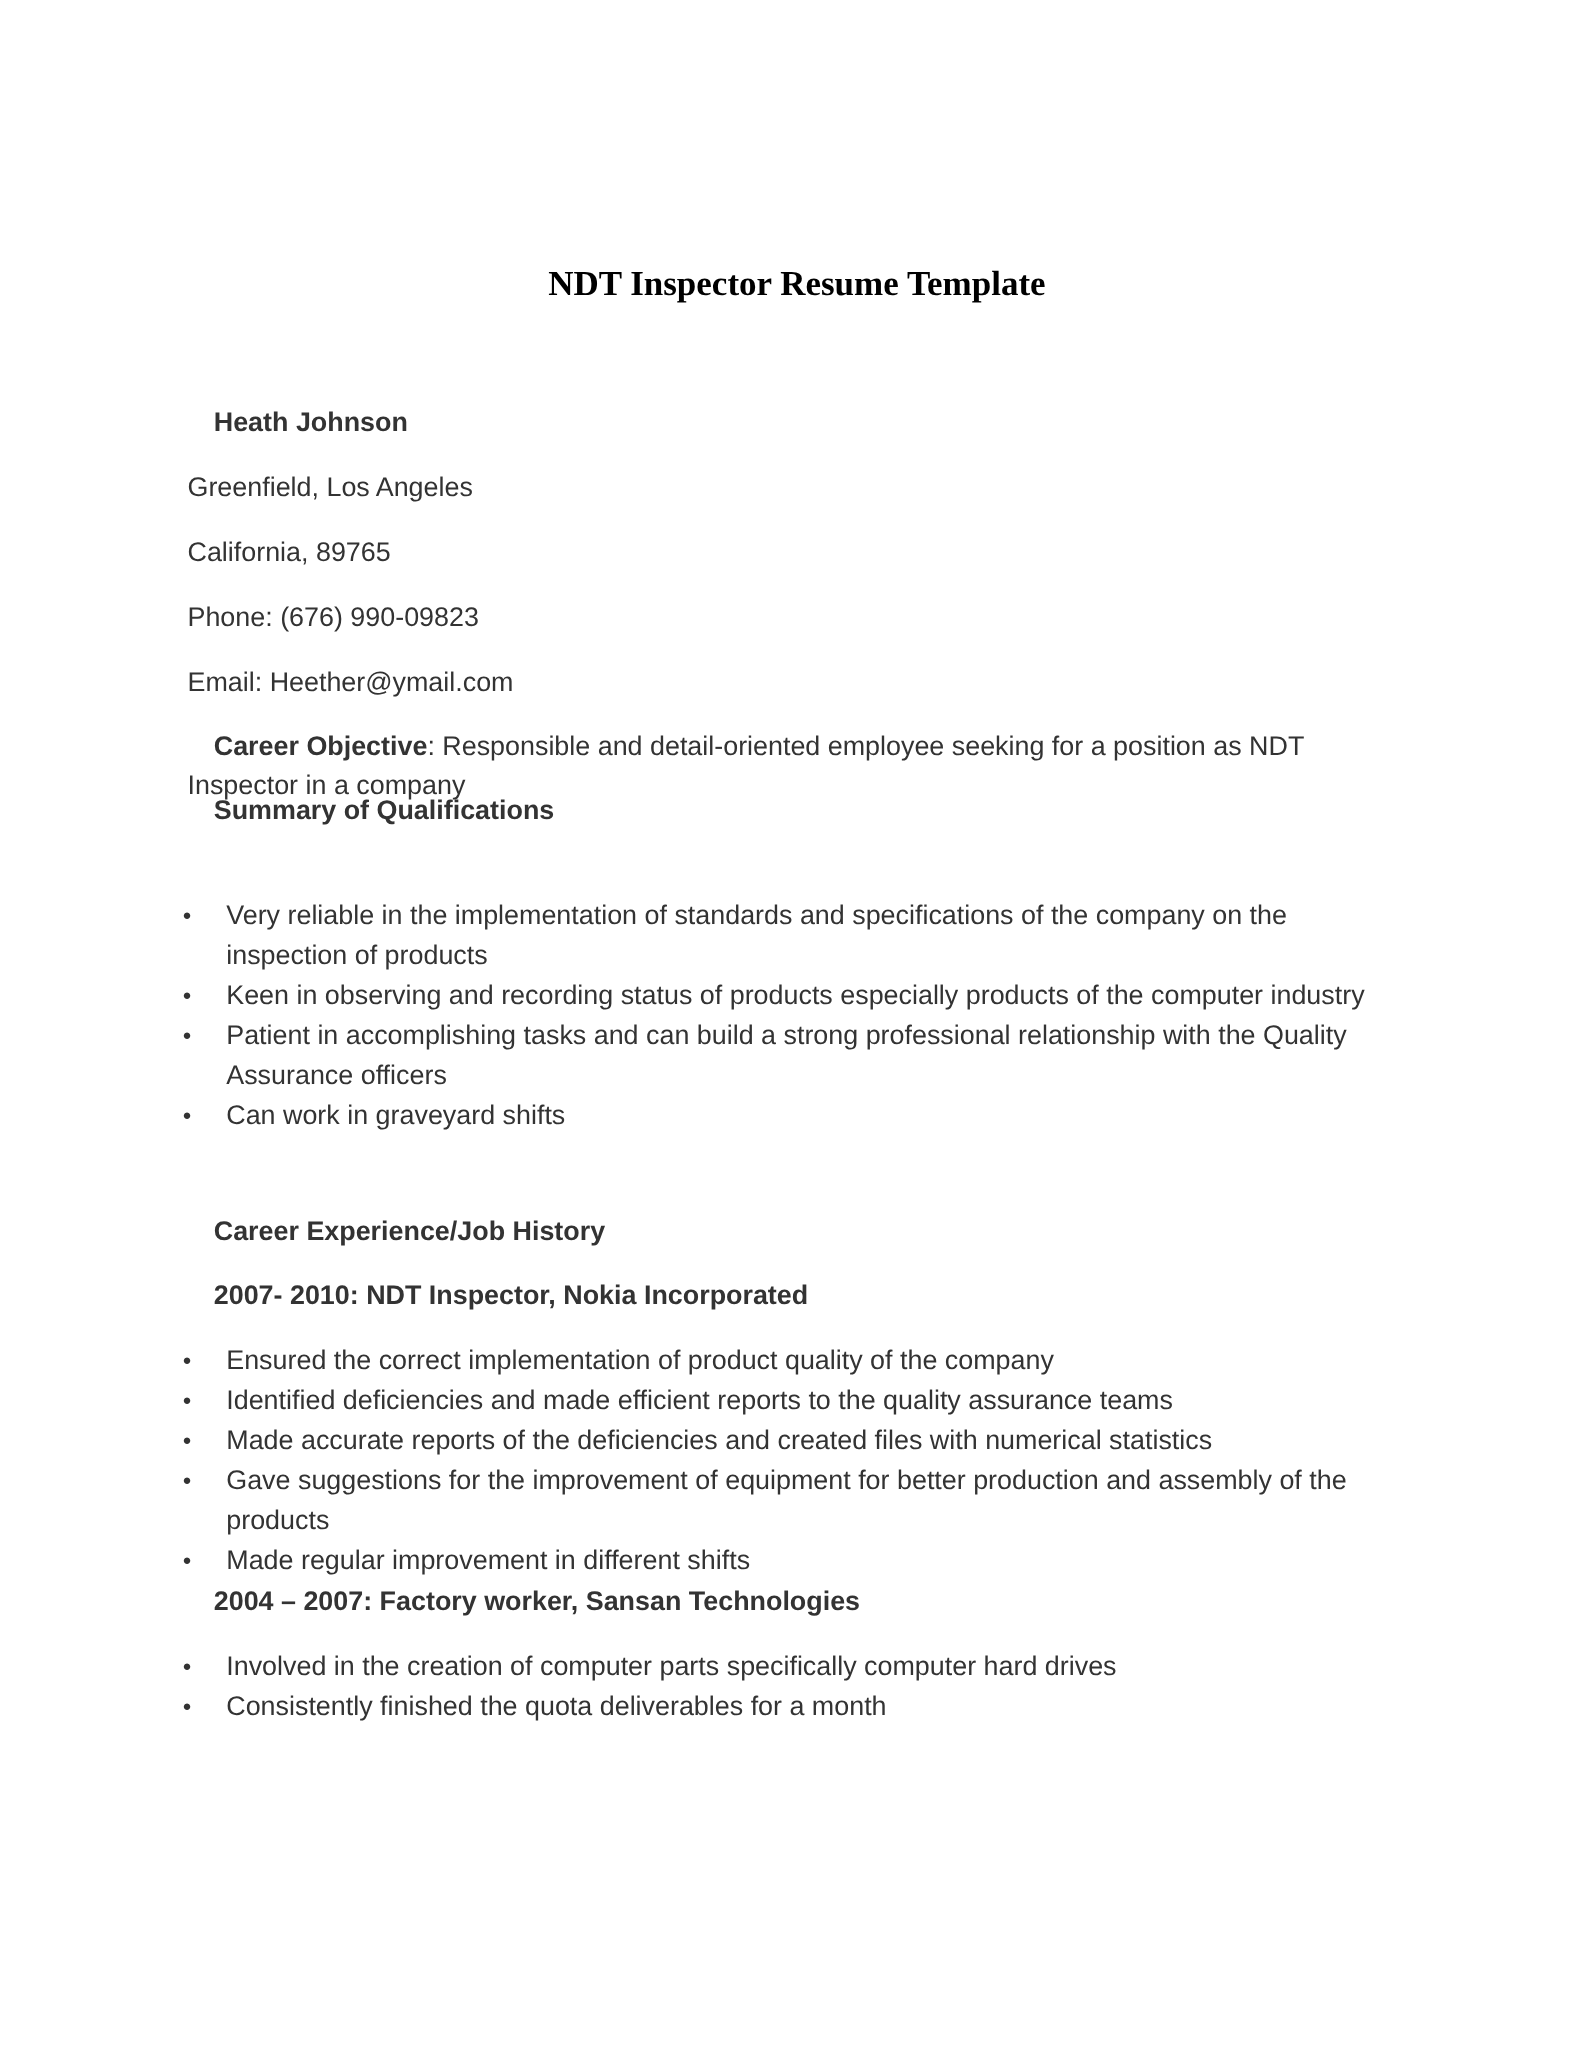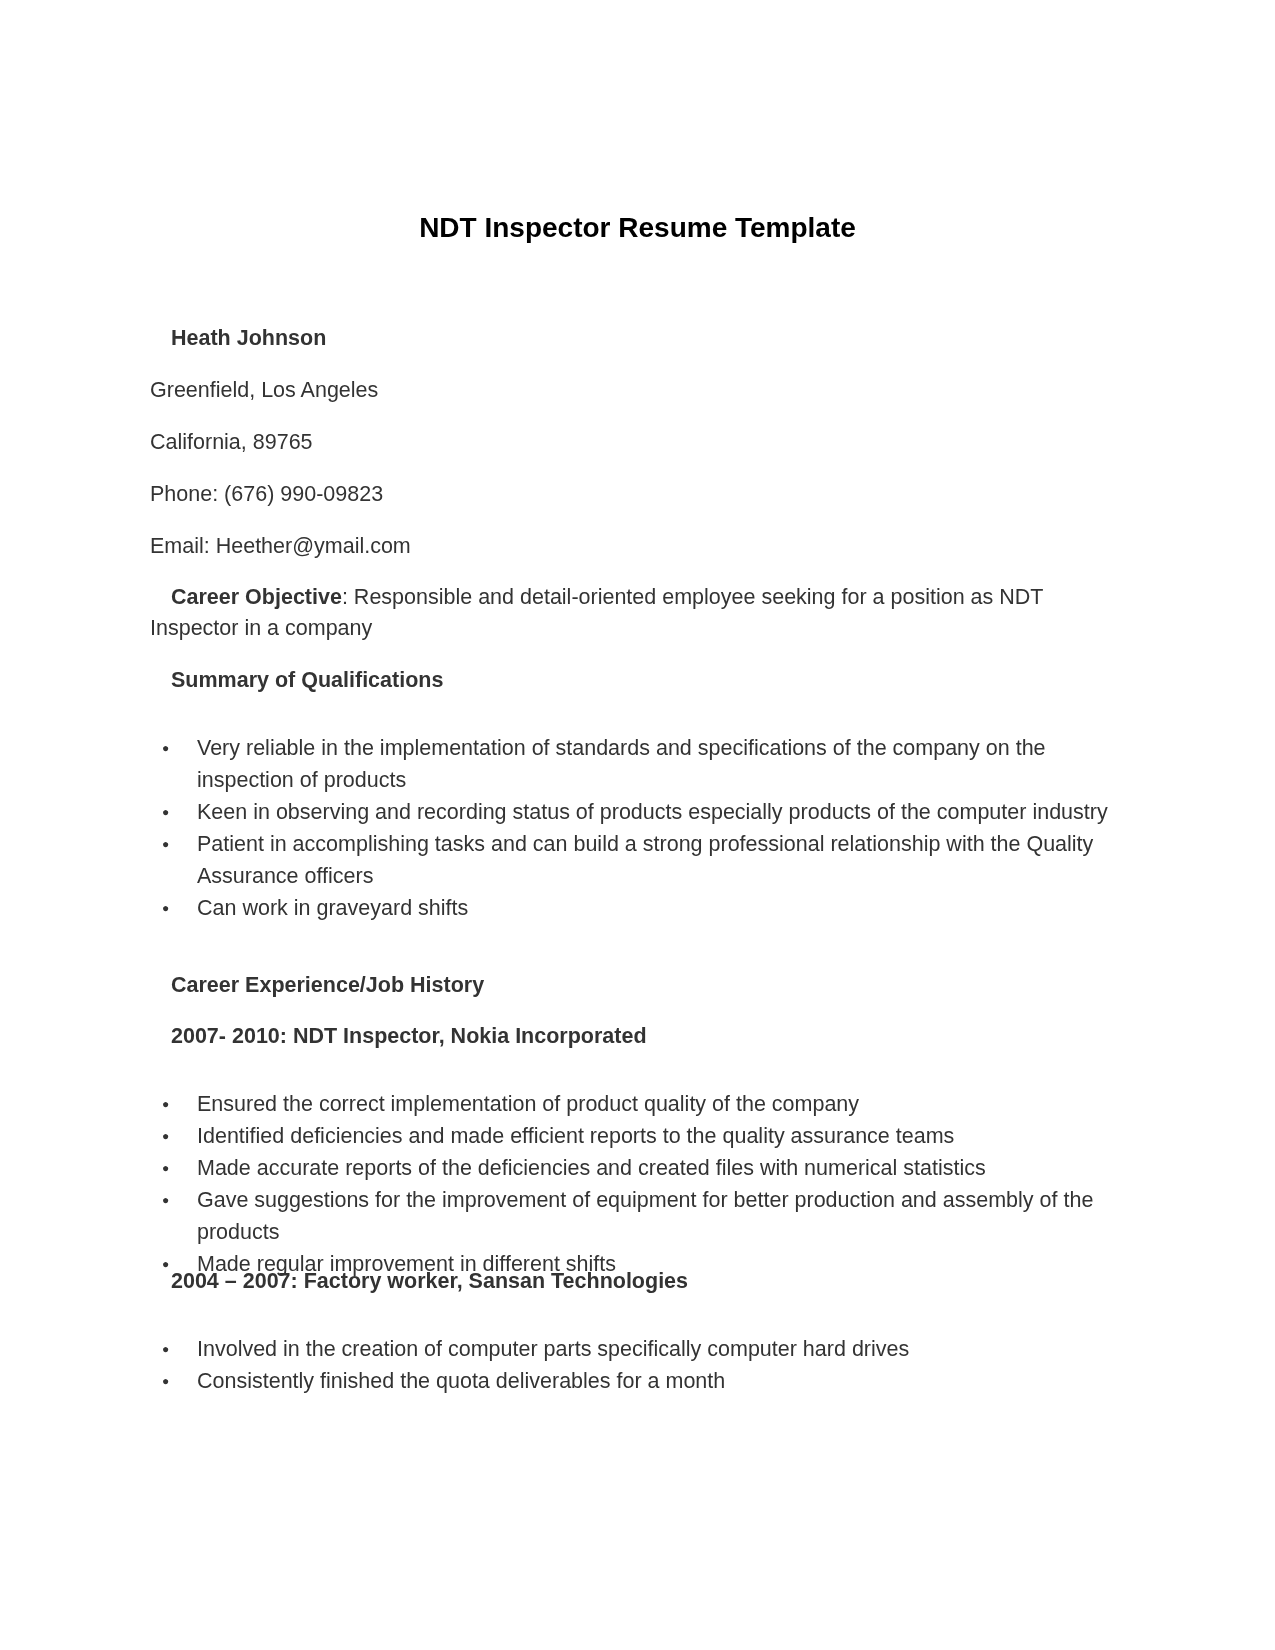--- a/index.html
+++ b/index.html
@@ -1,41 +1,41 @@
 <!DOCTYPE html>
 <html><head>
   <meta charset="utf-8">
   <style>
     html, body { margin: 0; padding: 0; background: #ffffff; }
     body { width: 1275px; height: 1650px; position: relative; overflow: hidden;
       font-family: "Liberation Sans", sans-serif; color: #333333; }
     .title { position: absolute; top: 212px; left: 0; width: 1275px; text-align: center;
-      font-size: 28px; font-weight: bold; color: #000000; }
+      font-size: 28px; font-weight: bold; color: #000000; font-family: Liberation Serif, serif; }
     .block { position: absolute; left: 150px; width: 960px; font-size: 21.5px; line-height: 32px; }
     .b { font-weight: bold; margin-left: 21px; }
-    ul { list-style: none; margin: 16px; padding: 0; }
+    ul { list-style: none; margin: 0; padding: 0; }
     li { position: relative; padding-left: 31px; line-height: 32px; font-size: 21.5px; }
     li::before { content: "\25CF"; position: absolute; left: -4px; top: 0; font-size: 12px; color: #333; }
   </style>
 </head>
 <body>
 
 <div class="title">NDT Inspector Resume Template</div>
 
 <div class="block b" style="top:322px">Heath Johnson</div>
 <div class="block" style="top:374px">Greenfield, Los Angeles</div>
 <div class="block" style="top:426px">California, 89765</div>
 <div class="block" style="top:478px">Phone:  (676) 990-09823</div>
 <div class="block" style="top:530px">Email: Heether@ymail.com</div>
 
 <div class="block" style="top:582px; line-height:31px">
   <span class="b">Career Objective</span><span>: Responsible and detail-oriented employee seeking for a position as NDT Inspector in a company</span>
 </div>
 
-<div class="block b" style="top:664px">Summary of Qualifications</div>
+<div class="block b" style="top:632px">Summary of Qualifications</div>
 <ul class="block" style="top:716px">
   <li>Very reliable in the implementation of standards and specifications of the company on the inspection of products</li>
   <li>Keen in observing and recording status of products especially products of the computer industry</li>
   <li>Patient in accomplishing tasks and can build a strong professional relationship with the Quality Assurance officers</li>
   <li>Can work in graveyard shifts</li>
 </ul>
 
 <div class="block b" style="top:969px">Career Experience/Job History</div>
 
 <div class="block b" style="top:1020px">2007- 2010: NDT Inspector, Nokia Incorporated</div>

